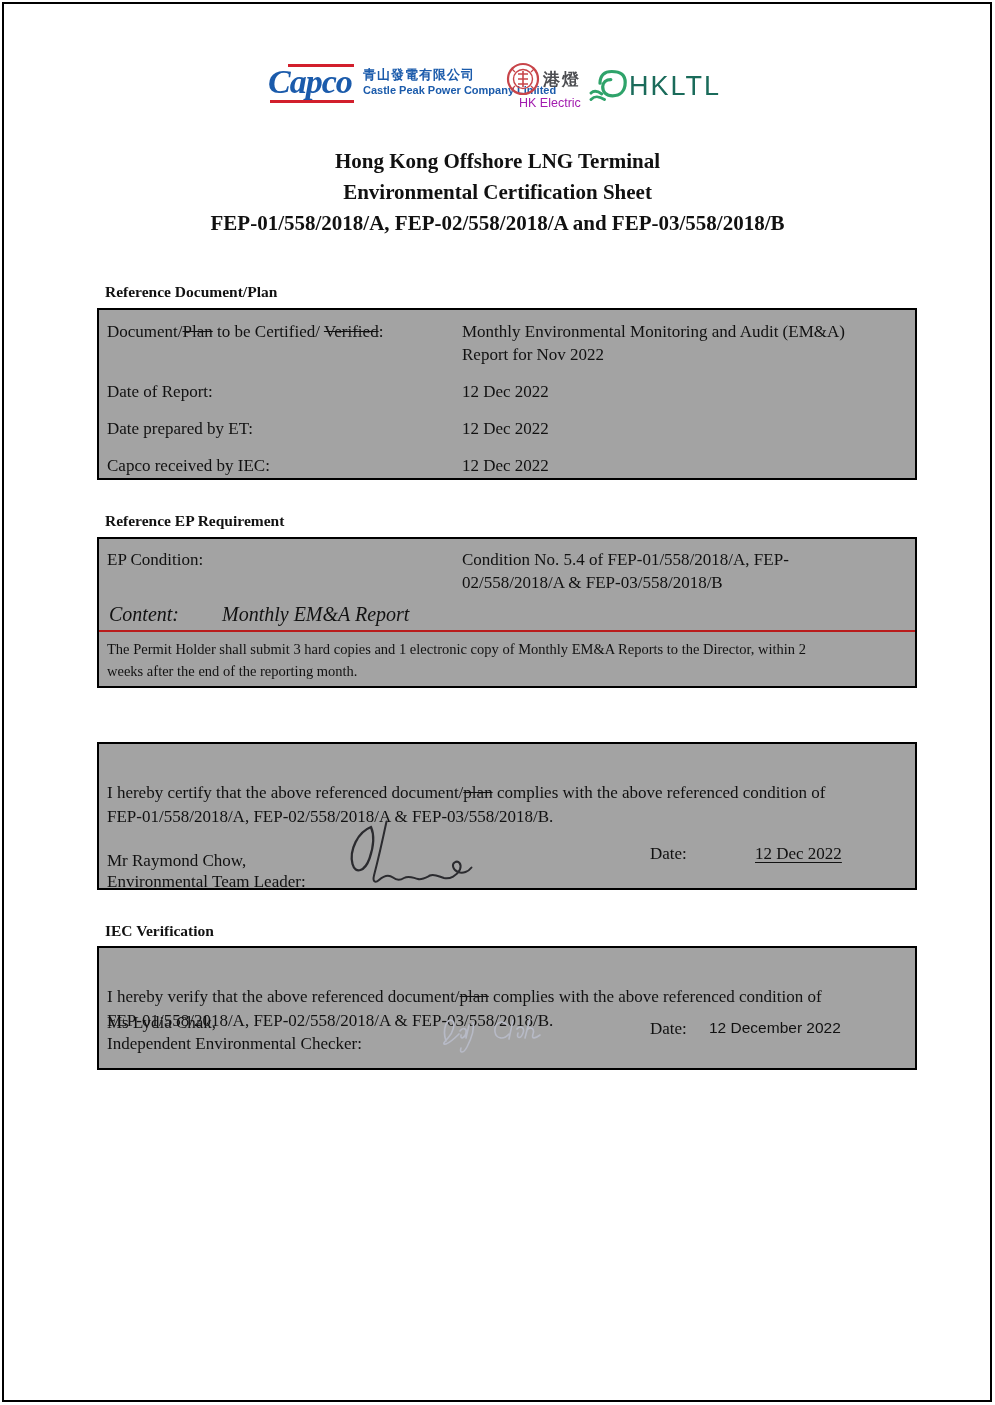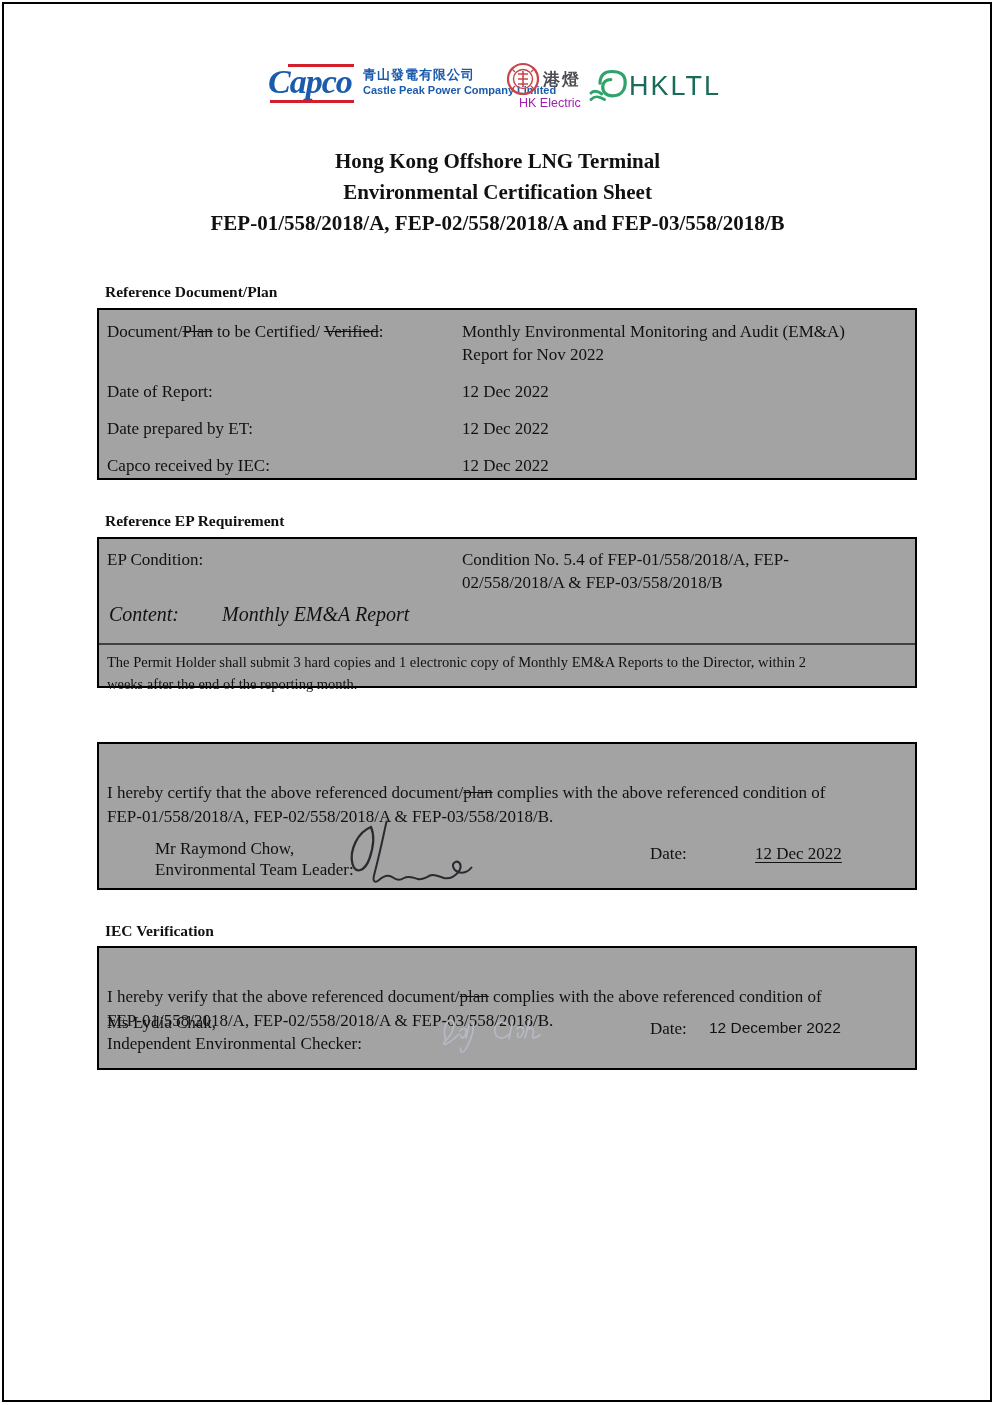--- a/index.html
+++ b/index.html
@@ -44,27 +44,27 @@
   .box4{top:946px;height:124px;}
 
   .row{display:flex;font-size:17px;line-height:23px;}
   .row .lbl{flex:none;width:363px;padding-left:8px;box-sizing:border-box;}
   .row .val{flex:1;white-space:pre-line;padding-right:6px;}
   .date-row{margin-top:14px;}
   .struck{text-decoration:line-through;}
 
   .content-row{display:flex;margin-top:11px;font-size:20px;font-style:italic;line-height:19px;}
   .content-row .clbl{flex:none;width:123px;padding-left:10px;box-sizing:border-box;}
-  .note{margin-top:19px;border-top:2px solid #404040;padding:7px 8px 0 8px;
+  .note{margin-top:6px;border-top:2px solid #b91c1c;padding:7px 8px 0 8px;
         font-size:14.5px;line-height:21.5px;text-align:justify;white-space:pre-line;}
 
   .stmt{padding:13px 8px 0 8px;font-size:17px;line-height:24px;white-space:pre-line;}
   .sign-area{position:absolute;left:0;top:0;width:100%;height:100%;}
   .sign-name{position:absolute;left:8px;font-size:17px;line-height:21px;}
-  .box3 .sign-name{top:94px;margin-left:48px;} .box4 .sign-name{top:64px;}
+  .box3 .sign-name{top:106px;} .box4 .sign-name{top:64px;}
   .date-lbl{position:absolute;left:551px;font-size:17px;}
   .box3 .date-lbl{top:100px;} .box4 .date-lbl{top:71px;}
   .date-val{position:absolute;font-size:17px;}
   .box3 .date-val{left:656px;top:100px;text-decoration:underline;text-underline-offset:3px;text-decoration-thickness:1px;}
   .box4 .date-val{left:610px;top:71px;font-family:"Liberation Sans",sans-serif;font-size:15.5px;}
   .sig-svg{position:absolute;}
   .box3 .sig-svg{left:240px;top:74px;}
   .box4 .sig-svg{left:332px;top:60px;}
 </style>
 </head>

